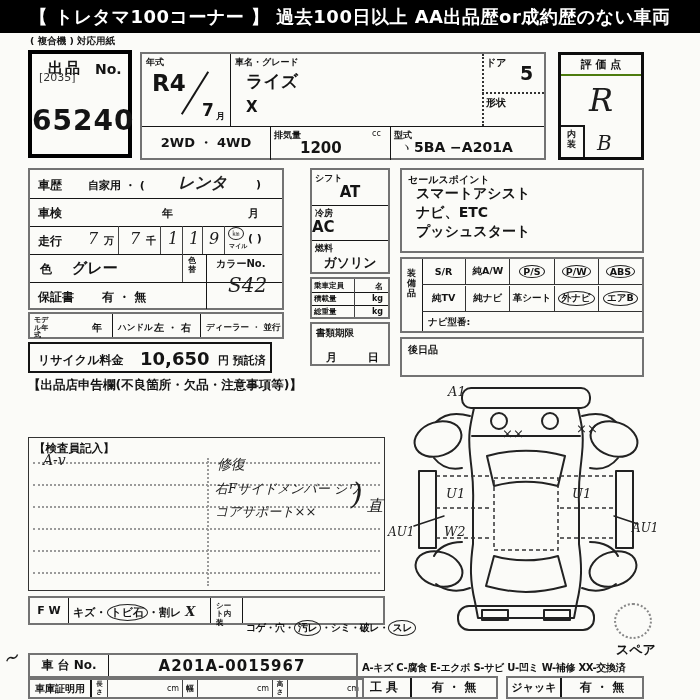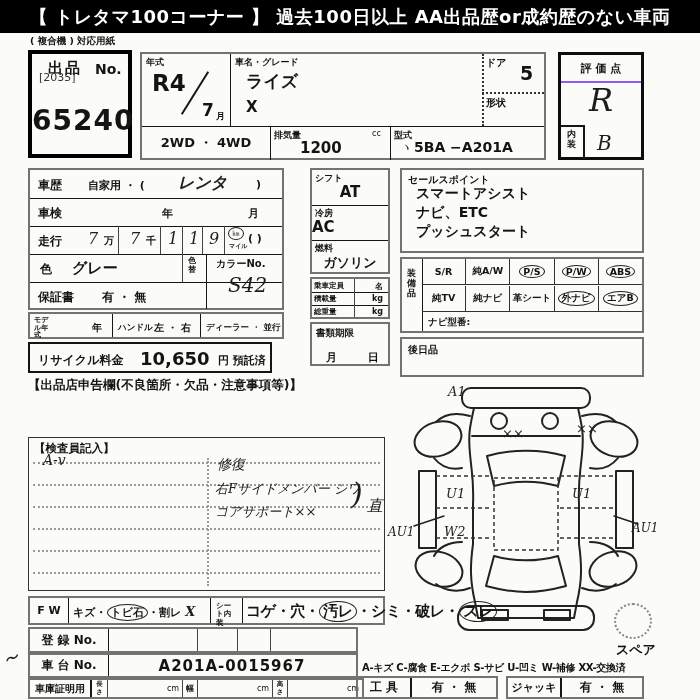--- a/index.html
+++ b/index.html
@@ -63,21 +63,21 @@
     <div class="a flexc bold" style="left:0;top:72px;width:128px;height:34px;font-size:13px">2WD ・ 4WD</div>
     <span class="a cl" style="left:132px;top:75px">排気量</span>
     <span class="a" style="left:230px;top:75px;font-size:8px">cc</span>
     <span class="a bold" style="left:158px;top:85px;font-size:15px">1200</span>
     <span class="a cl" style="left:252px;top:75px">型式</span>
     <span class="a hand" style="left:258px;top:86px;font-size:11px">ヽ</span>
     <span class="a bold" style="left:272px;top:85px;font-size:14px">5BA −A201A</span>
   </div>
 
   <div class="a" style="left:558px;top:52px;width:86px;height:108px;border:3px solid #0d0d0d">
-    <div class="flexc bold" style="height:28px;border-bottom:2px solid #8b5cf6;font-size:11px">評 価 点</div>
+    <div class="flexc bold" style="height:21px;border-bottom:2px solid #4d7c0f;font-size:11px">評 価 点</div>
     <div class="a hand" style="left:0;right:0;top:26px;text-align:center;font-size:32px">R</div>
     <div class="a" style="left:0;bottom:0;width:24px;height:32px;border-top:2px solid #161616;border-right:2px solid #161616">
       <span class="vtxt cl" style="width:1em;margin:3px 0 0 6px">内装</span>
     </div>
     <span class="a hand" style="left:36px;bottom:2px;font-size:20px">B</span>
   </div>
 
   <div class="b" style="left:28px;top:168px;width:256px;height:142px">
     <div class="hr" style="top:28px"></div>
       <div class="hr" style="top:56px"></div>
@@ -280,32 +280,25 @@
   <div class="b" style="left:28px;top:596px;width:357px;height:29px">
     <div class="vr" style="left:38px"></div>
       <div class="vr" style="left:180px"></div>
       <div class="vr" style="left:212px"></div>
     <div class="a flexc bold" style="left:0;top:0;width:38px;height:100%;font-size:11px">F W</div>
     <div class="a bold" style="left:43px;top:6px;font-size:11px;white-space:nowrap">
       <span>キズ・</span><span class="circ">トビ石</span><span>・割レ</span>
       <span class="hand" style="font-size:13px">X</span>
     </div>
     <span class="a vtxt" style="left:186px;top:4px;width:3em;font-size:7.5px;font-weight:bold">シート内装</span>
-    <div class="a bold" style="left:216px;top:3px;font-size:15px;letter-spacing:-0.5px;white-space:nowrap">
+    <div class="a bold" style="left:216px;top:22px;font-size:10px;letter-spacing:-0.5px;white-space:nowrap">
       <span>コゲ・穴・</span><span class="circ">汚レ</span><span>・シミ・破レ・</span><span class="circ">スレ</span>
     </div>
   </div>
 
-  <div class="b" style="left:28px;top:627px;width:330px;height:26px">
-    <div class="vr" style="left:78px"></div>
-    <div class="vthin" style="left:167px"></div>
-      <div class="vthin" style="left:207px"></div>
-      <div class="vthin" style="left:240px"></div>
-    <div class="a flexc bold" style="left:0;top:0;width:78px;height:100%;font-size:12px">登 録 No.</div>
-  </div>
 
   <span class="a hand" style="left:4px;top:650px;font-size:15px;transform:rotate(-25deg)">〜</span>
   <div class="b" style="left:28px;top:653px;width:330px;height:25px">
     <div class="vr" style="left:78px"></div>
     <div class="a flexc bold" style="left:0;top:0;width:78px;height:100%;font-size:12px">車 台 No.</div>
     <div class="a flexc bold" style="left:78px;right:0;top:0;height:100%;font-size:15px;letter-spacing:1px">A201A-0015967</div>
   </div>
 
   <div class="b" style="left:28px;top:678px;width:336px;height:21px;display:flex;align-items:stretch">
     <div class="flexc bold" style="width:62px;border-right:2px solid #161616;font-size:10px">車庫証明用</div>

